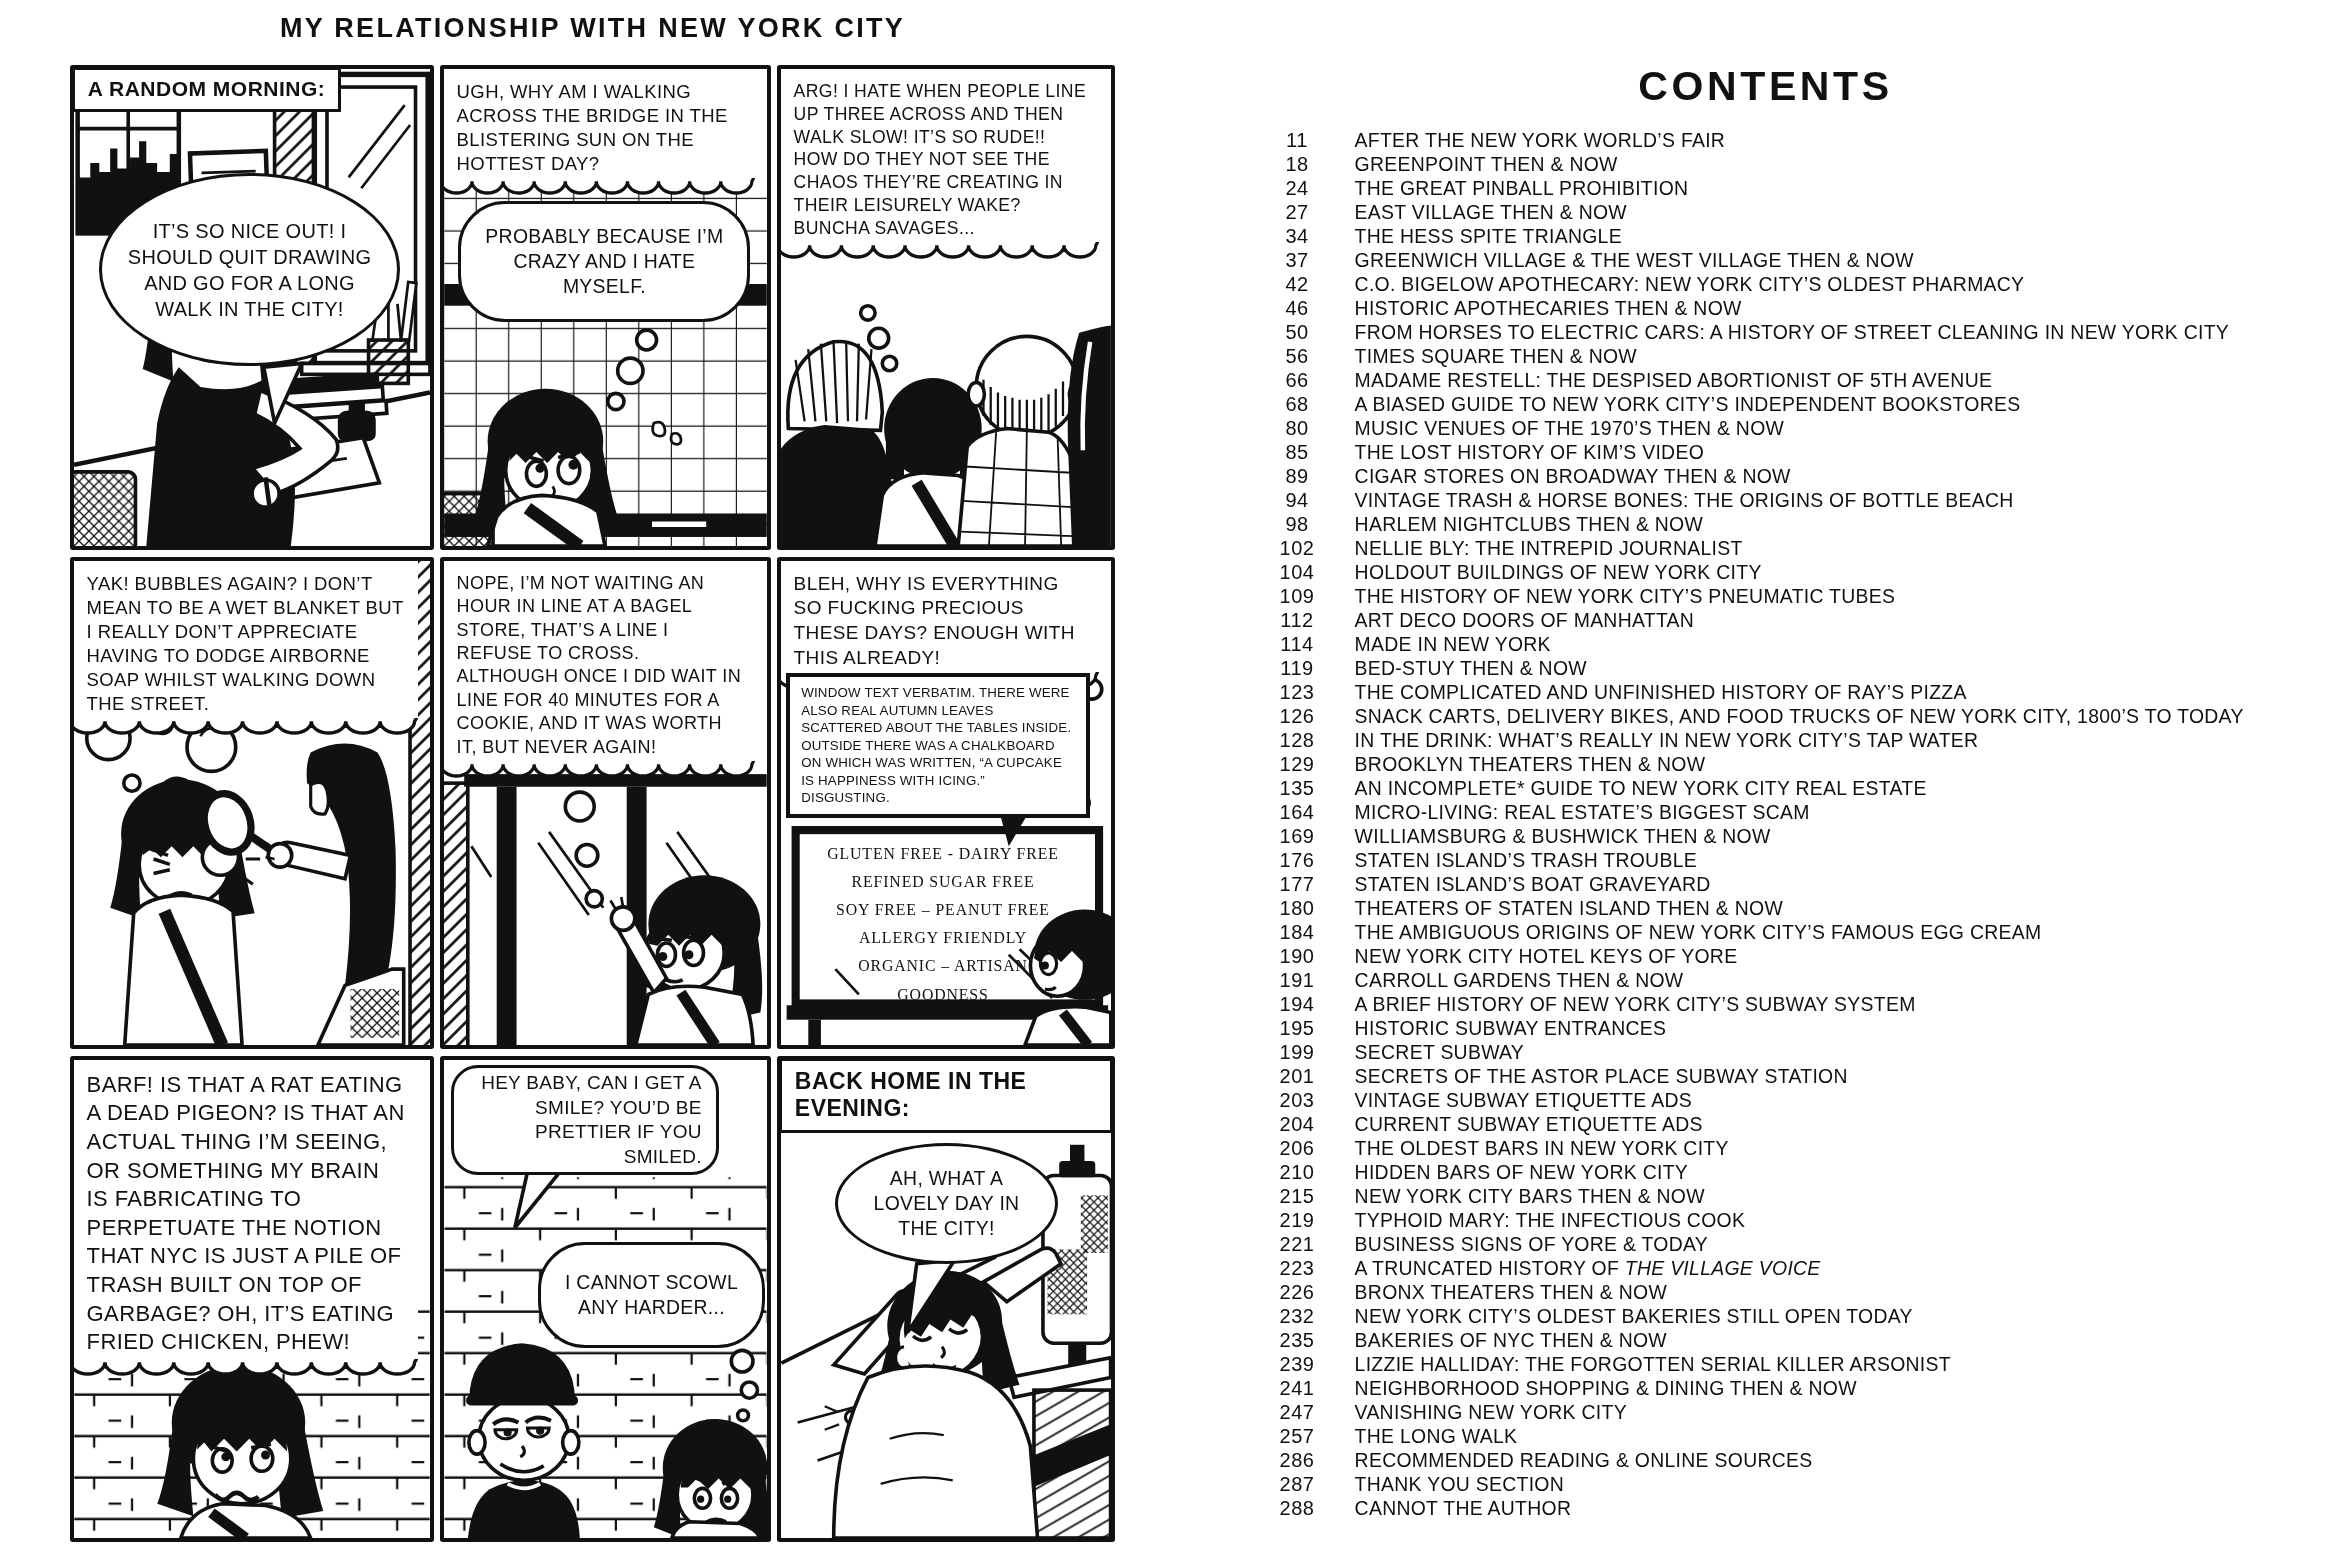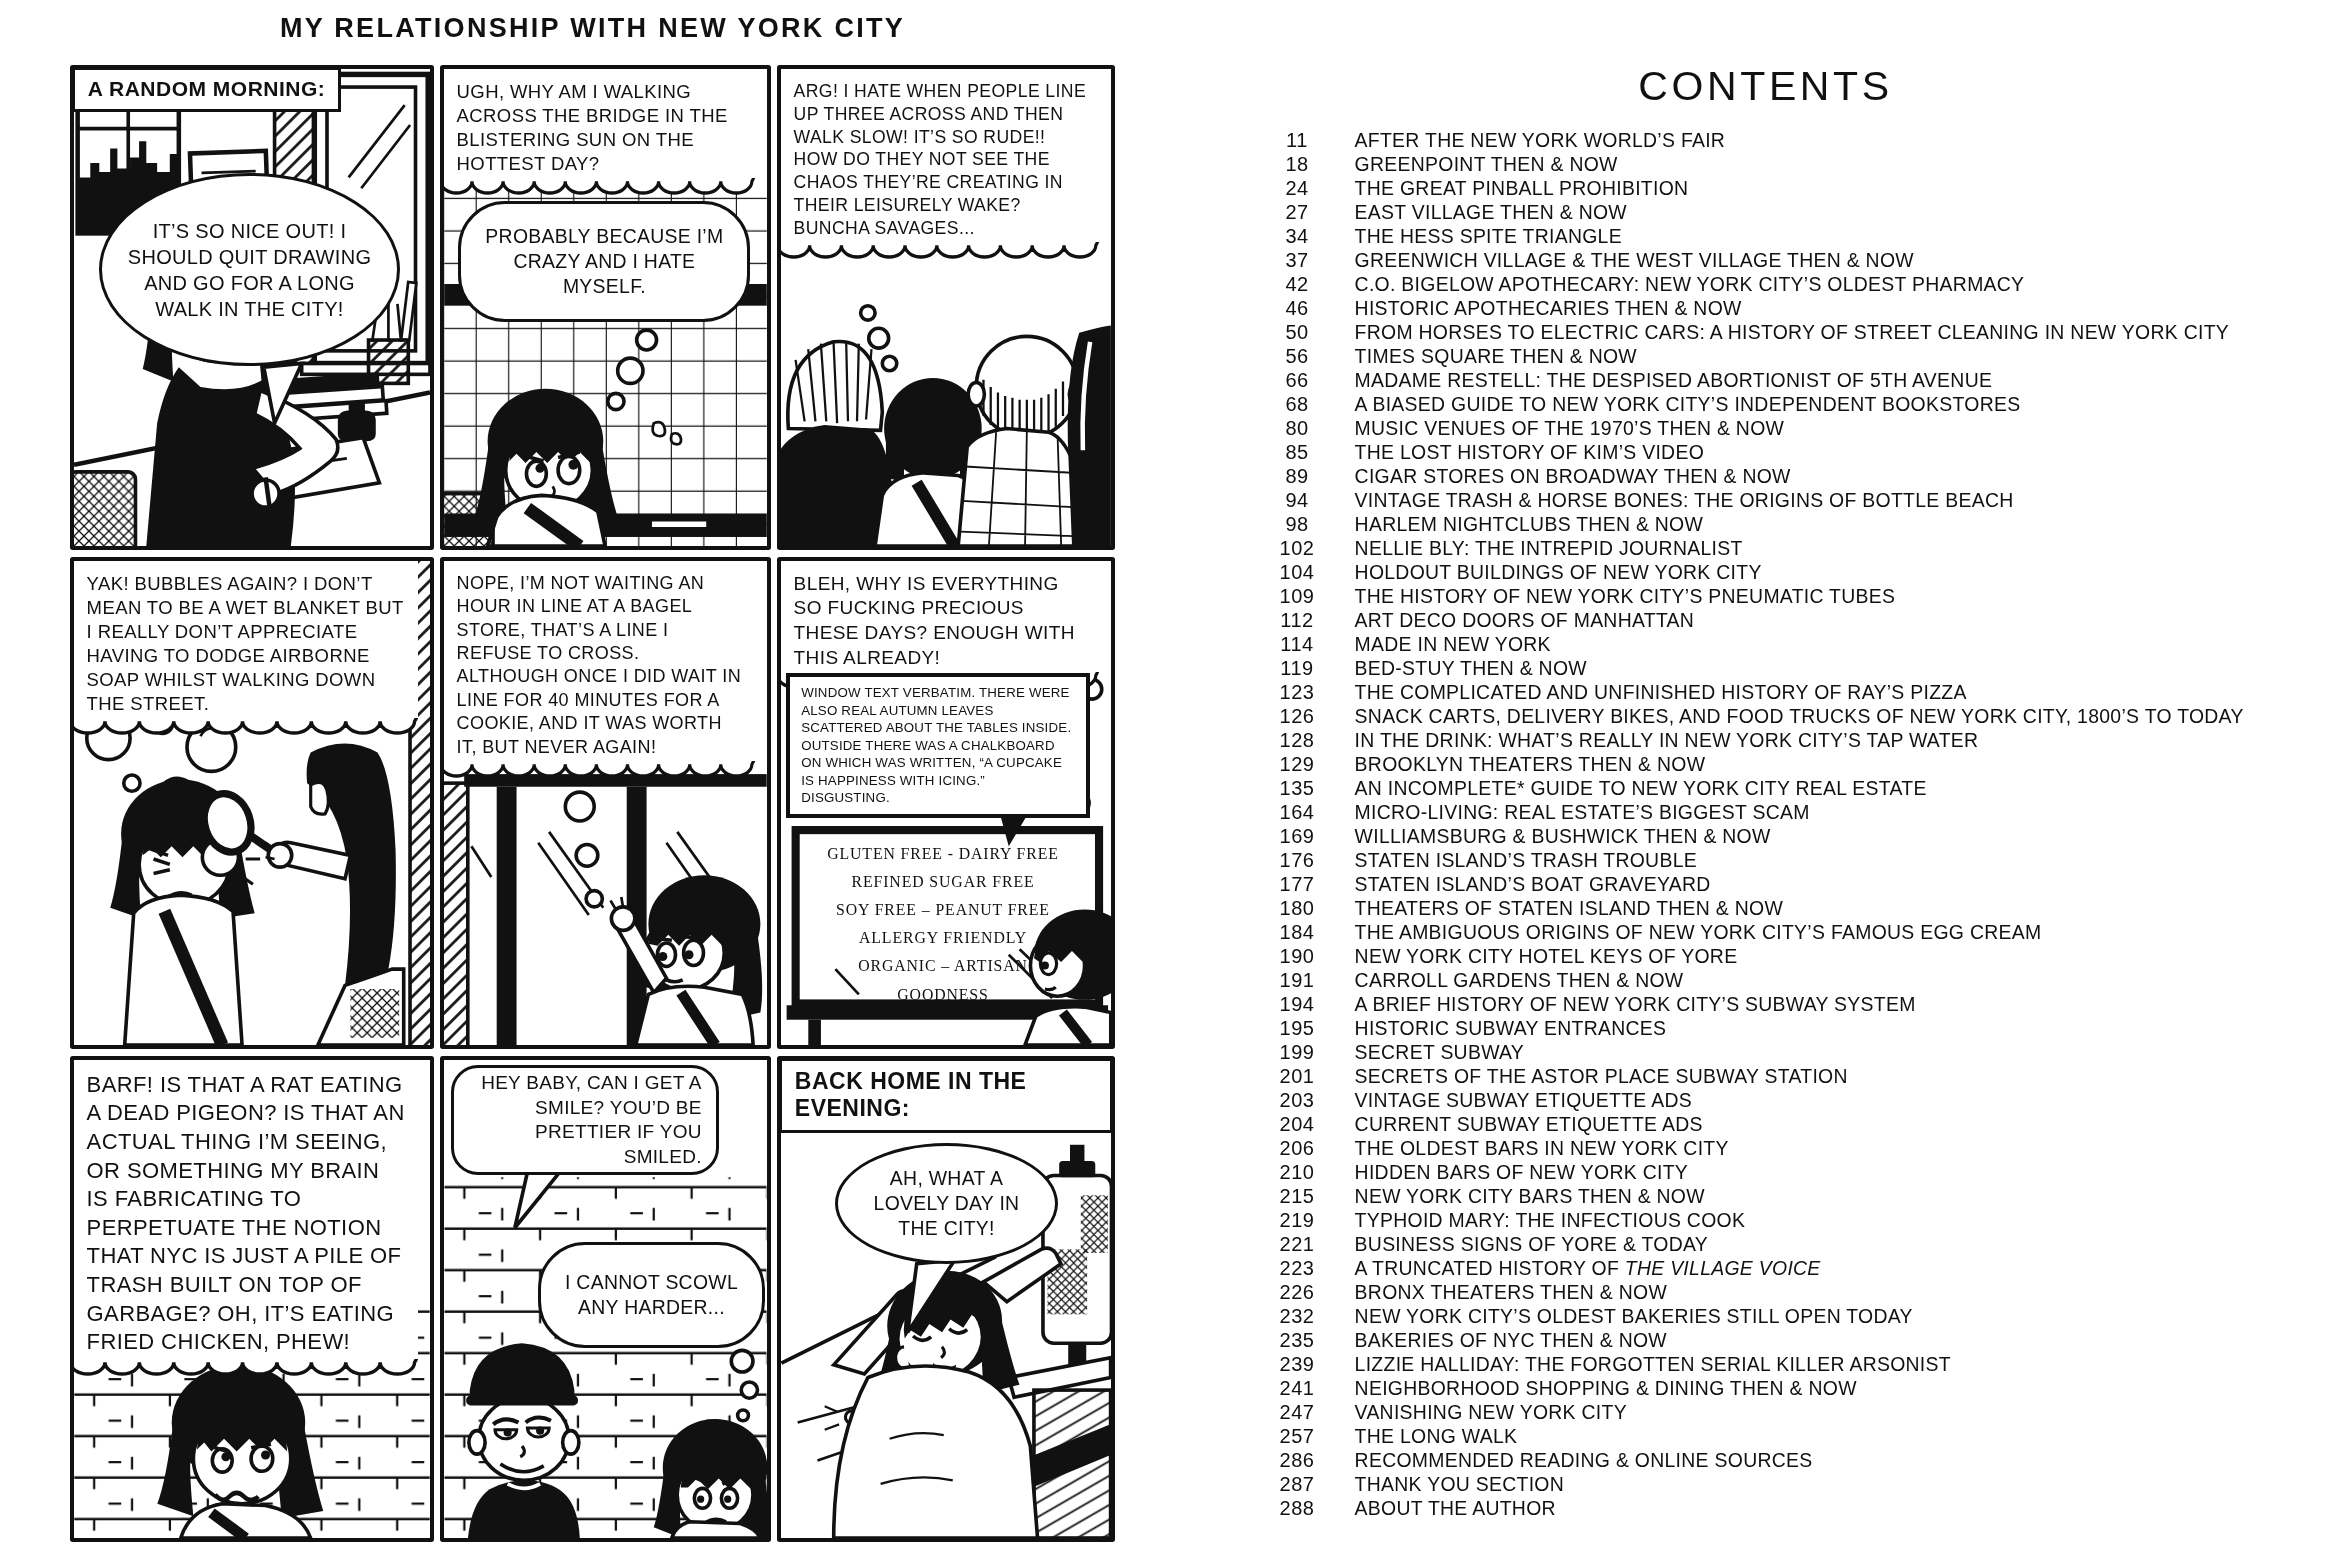--- a/index.html
+++ b/index.html
@@ -23,21 +23,21 @@
   .cloud{border-radius:47px}
   .strip-cap{position:absolute;left:-1.8px;top:-1.8px;right:-1.8px;background:#fff;z-index:2;
       border:3.6px solid #111;border-bottom:3.6px solid #111;padding:7.2px 12.6px;
       font-size:23px;font-weight:600;letter-spacing:0.5px}
   .notebox{position:absolute;background:#fff;border:4.5px solid #111;z-index:3;
       padding:7.2px 10.8px;font-size:13.3px;line-height:1.32;letter-spacing:0.2px;font-weight:500}
   .window-text{position:absolute;z-index:2;text-align:center;
       font-family:"Liberation Serif",serif;font-size:15.8px;line-height:1.78;letter-spacing:0.9px}
   
   .toc-title{position:absolute;left:1261px;top:63px;width:1009px;text-align:center;
-      font-size:41px;font-weight:normal;letter-spacing:3.6px}
+      font-size:41px;font-weight:bold;letter-spacing:3.6px}
   .toc{position:absolute;left:1261px;top:129px;width:1036px}
   .toc-row{display:flex;align-items:baseline;height:24px}
   .toc-num{width:72px;text-align:center;font-size:20px;letter-spacing:0.5px;flex:none}
   .toc-entry-title{padding-left:21.6px;font-size:19.4px;letter-spacing:0.3px;white-space:nowrap}
   .toc-entry-title em{font-style:italic}
 </style>
 </head>
 <body>
 
 <div class="page-title">MY RELATIONSHIP WITH NEW YORK CITY</div>
@@ -706,16 +706,16 @@
       <span class="toc-entry-title">RECOMMENDED READING &amp; ONLINE SOURCES</span>
     </div>
 
     <div class="toc-row">
       <span class="toc-num">287</span>
       <span class="toc-entry-title">THANK YOU SECTION</span>
     </div>
 
     <div class="toc-row">
       <span class="toc-num">288</span>
-      <span class="toc-entry-title">ABOUT THE AUTHOR</span>
+      <span class="toc-entry-title">CANNOT THE AUTHOR</span>
     </div>
   </div>
 
 
 </body></html>

